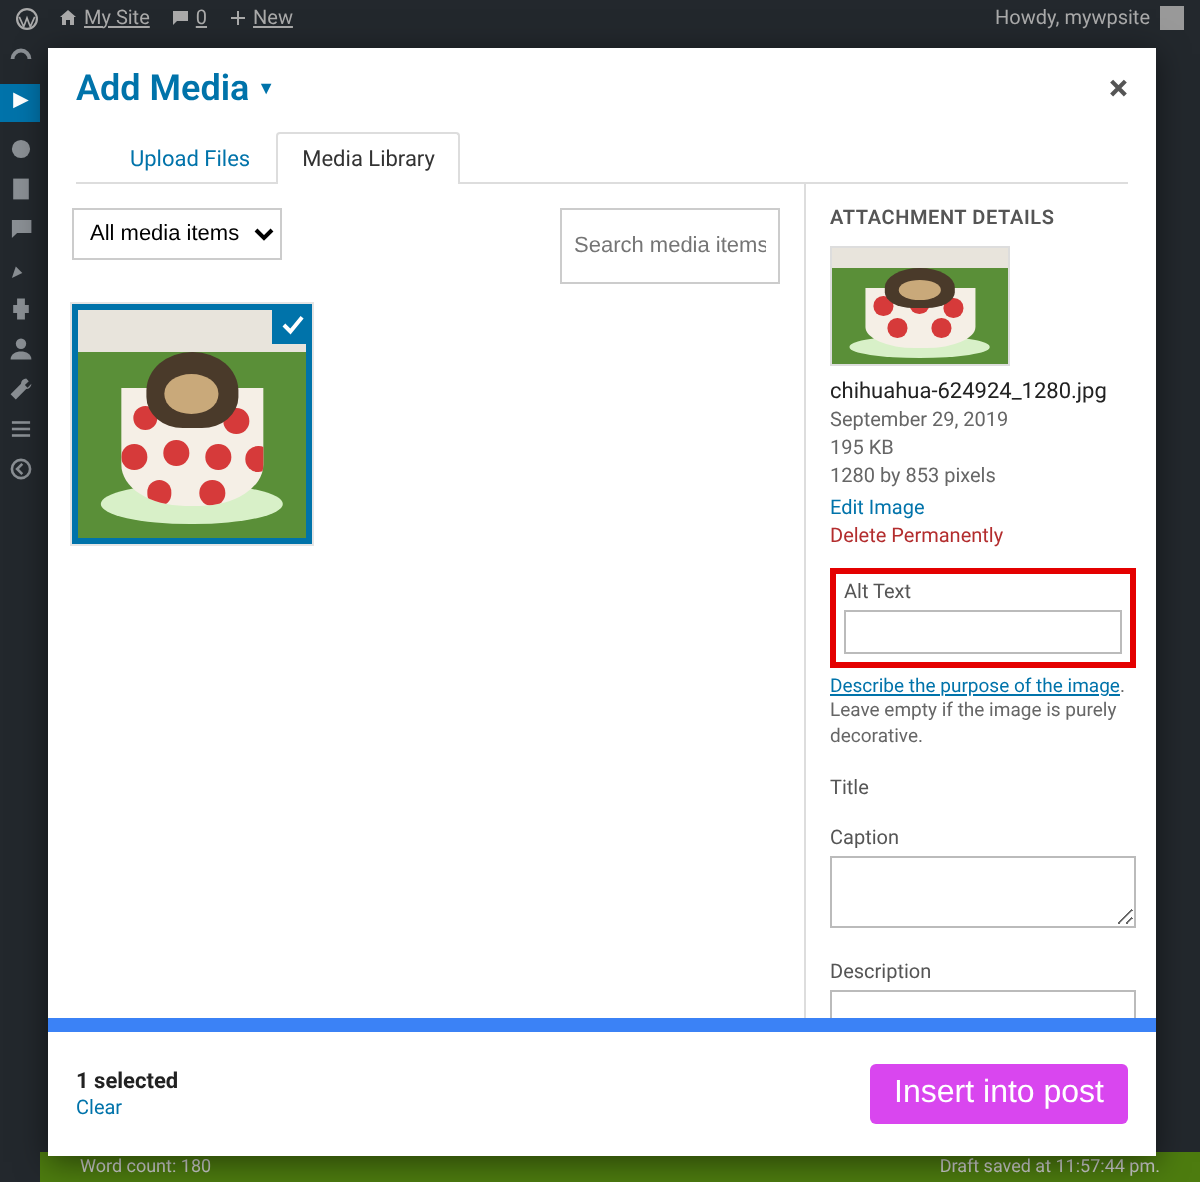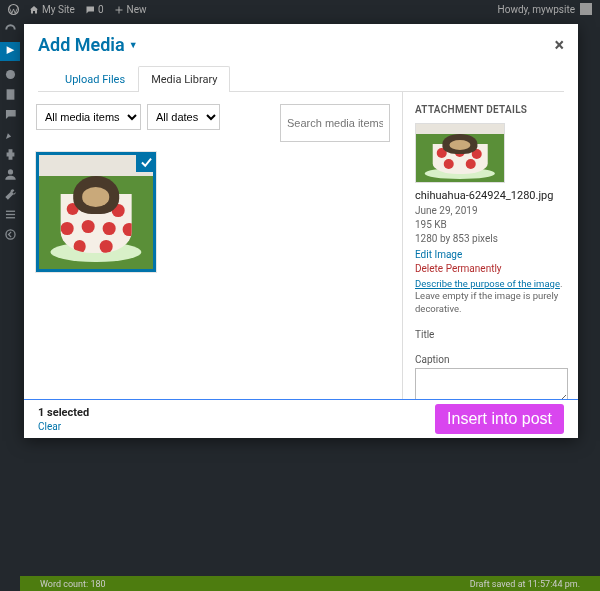--- a/index.html
+++ b/index.html
@@ -16,21 +16,21 @@
     height: 18px;
     background: #23282d;
     color: #aaa;
     font-size: 10px;
     display: flex;
     align-items: center;
     padding: 0 8px;
   }
   .adminbar .left { display: flex; gap: 10px; align-items: center; }
   .adminbar .right { margin-left: auto; display: flex; gap: 5px; align-items: center; justify-content: flex-end; }
-  .adminbar .itm { display: flex; align-items: flex-end; gap: 3px; }
+  .adminbar .itm { display: flex; align-items: flex-start; gap: 3px; text-decoration: underline; }
   .adminbar svg { fill: #aaa; }
   .avatar-sq { width: 12px; height: 12px; background: #999; display:inline-block; }
 
   
   .sidecol {
     position: absolute;
     top: 18px;
     left: 0;
     width: 20px;
     height: 560px;
@@ -57,21 +57,21 @@
     padding: 0 20px;
   }
   .editor-strip .r { margin-left: auto; }
 
   
   .modal {
     position: absolute;
     top: 24px;
     left: 24px;
     width: 554px;
-    height: 414px;
+    height: 554px;
     background: #fff;
     box-shadow: 0 3px 15px rgba(0,0,0,0.5);
     display: flex;
     flex-direction: column;
   }
   .modal-header {
     padding: 10px 14px 0 14px;
     position: relative;
   }
   .modal-title {
@@ -212,22 +212,22 @@
     border: 3px solid #e40000;
     padding: 4px;
     margin-top: 10px;
   }
   .alt-highlight .fieldlabel { margin-top: 0; }
   .details .hint { font-size: 9.5px; color: #666; line-height: 1.3; margin-top: 4px; }
   .details .hint a { color: #0073aa; text-decoration: underline; margin-top: 24px; }
 
   
   .modal-footer {
-    border-top: 1px solid #3b82f6;
-    padding: 4px 14px;
+    border-top: 7px solid #3b82f6;
+    padding: 16px 14px;
     display: flex;
     align-items: center;
   }
   .modal-footer .sel { font-size: 11px; }
   .modal-footer .sel strong { color: #222; }
   .modal-footer .clear { font-size: 10px; color: #0073aa; cursor:pointer; display:block; margin-top:2px;}
   .modal-footer .btn {
     margin-left: auto;
     background: #d946ef;
     color: #fff;
@@ -363,23 +363,20 @@
       <div class="tab">Upload Files</div>
       <div class="tab active">Media Library</div>
     </div>
   </div>
 
   <div class="modal-body">
     <div class="browser">
       <div class="filters">
         <select>
           <option>All media items</option>
-        </select>
-        <select>
-          <option>All dates</option>
         </select>
         <input class="search" type="text" placeholder="Search media items" style="">
       </div>
 
       <div class="thumb">
         <div class="scene">
             <div class="cup-scene">
           <div class="grass"></div>
               <div class="fence"></div>
               <div class="plate"></div>
@@ -420,26 +417,30 @@
                 <span class="dot" style="top:10%;left:40%"></span>
                 <span class="dot" style="top:18%;left:72%"></span>
             <span class="dot" style="top:50%;left:20%"></span>
                 <span class="dot" style="top:50%;left:60%"></span>
           </div>
             </div>
           <div class="pup"></div>
         </div>
       </div>
       <div class="fname">chihuahua-624924_1280.jpg</div>
-      <div class="meta">June 29, 2019</div>
+      <div class="meta">September 29, 2019</div>
       <div class="meta">195 KB</div>
       <div class="meta">1280 by 853 pixels</div>
       <a class="link">Edit Image</a>
       <a class="link danger">Delete Permanently</a>
 
+      <div class="alt-highlight">
+        <label class="fieldlabel">Alt Text</label>
+        <input type="text" value="" style="">
+      </div>
       <div class="hint">
         <a>Describe the purpose of the image</a><span>. Leave empty if the image is purely decorative.</span>
       </div>
 
       <label class="fieldlabel">Title</label>
 
       <label class="fieldlabel">Caption</label>
       <textarea value="" style=""></textarea>
 
       <label class="fieldlabel">Description</label>

